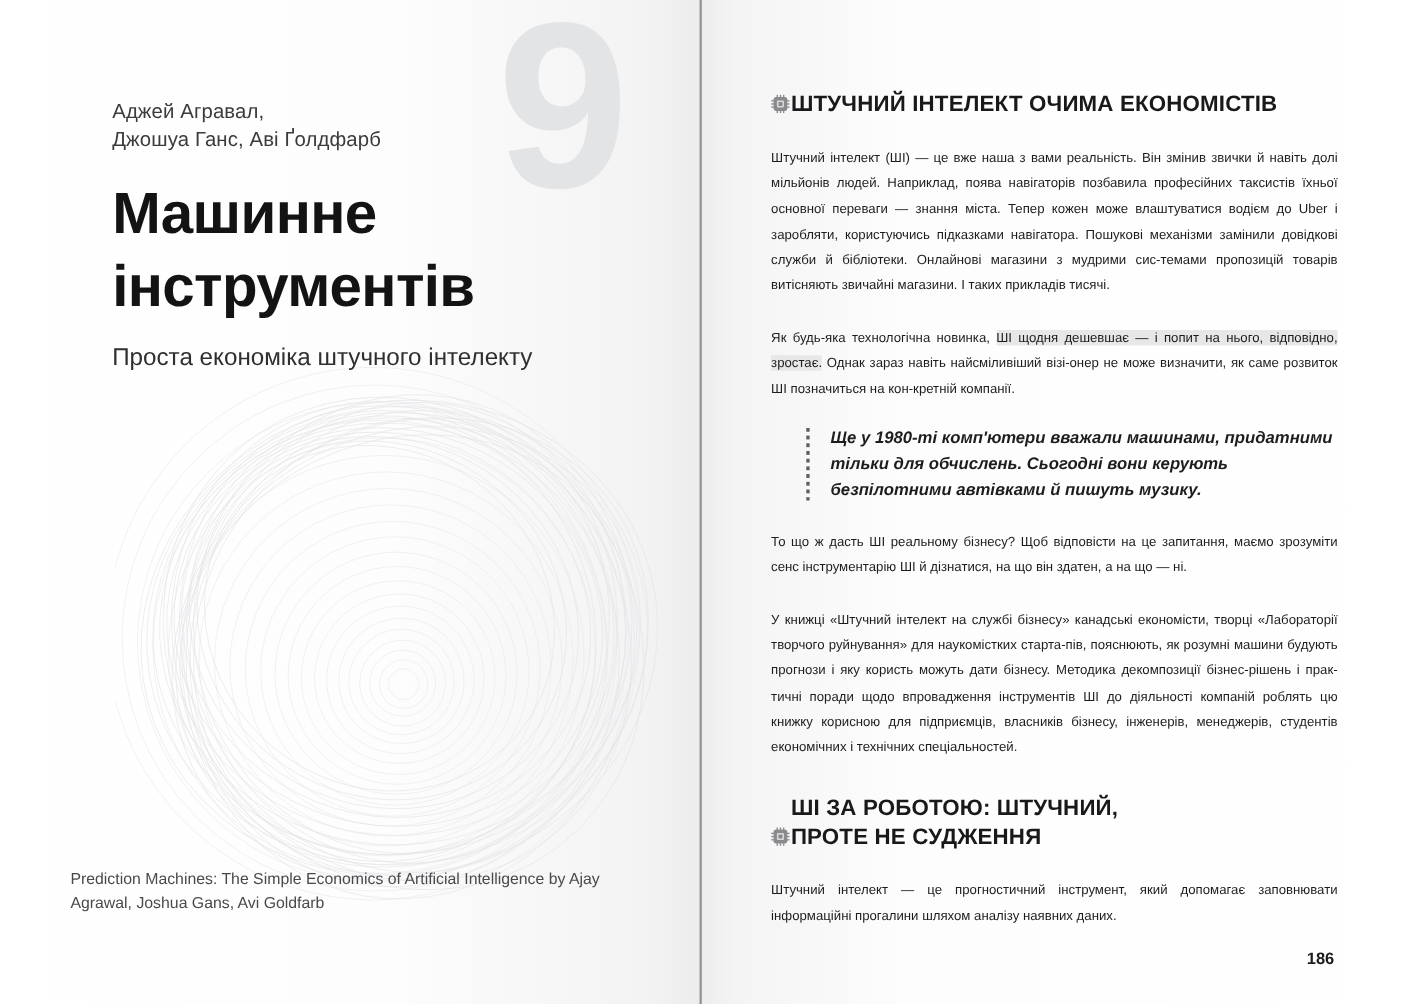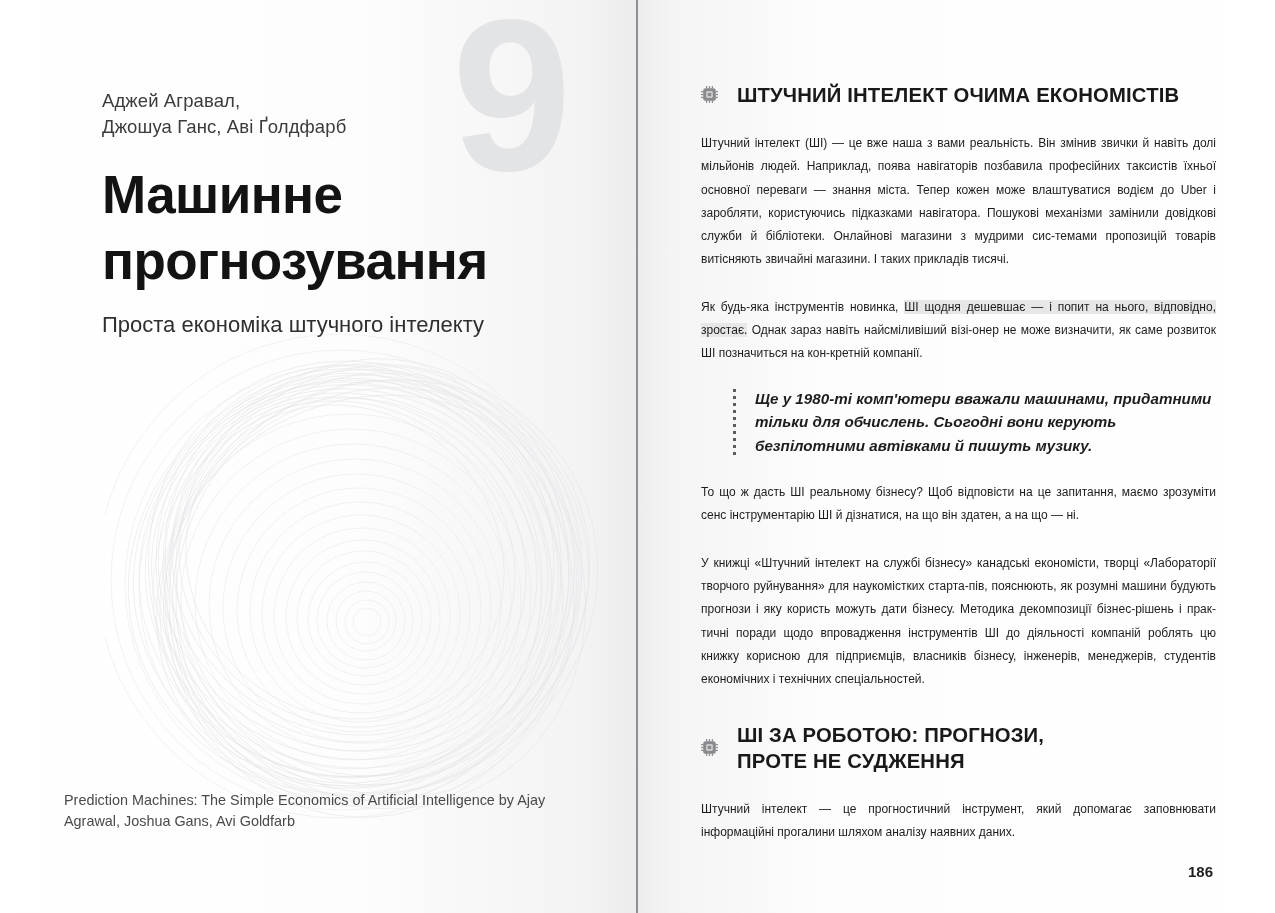--- a/index.html
+++ b/index.html
@@ -111,22 +111,22 @@
   
   .col {
     position: absolute;
     left: 701px; top: 82px;
     width: 515px;
     z-index: 3;
   }
 
   .section-head {
     display: flex;
-    align-items: center;
-    gap: 19px;
+    align-items: flex-end;
+    gap: 1px;
     margin-bottom: 16px;
   }
   .section-head .chip-icon {
     flex: 0 0 auto;
     margin-top: 3px;
   }
   .section-head h2 {
     font-size: 20.3px;
     line-height: 26px;
     font-weight: 700;
@@ -239,21 +239,21 @@
         </g>
       </svg>
     </div>
 
     <div class="chapter-number">9</div>
 
     <div class="left-content">
       <div class="authors" style="white-space:pre-line">Аджей Агравал,
 Джошуа Ганс, Аві Ґолдфарб</div>
       <h1 class="book-title" style="white-space:pre-line">Машинне
-прогнозування</h1>
+інструментів</h1>
       <div class="book-subtitle">Проста економіка штучного інтелекту</div>
     </div>
 
     <div class="orig-caption">Prediction Machines: The Simple Economics of Artificial Intelligence by Ajay Agrawal, Joshua Gans, Avi Goldfarb</div>
   </div>
 
   <div class="gutter"></div>
 
   <div class="page-right"></div>
 
@@ -279,21 +279,21 @@
             <rect x="14.6" y="7.9" width="2.3" height="1.25"></rect>
             <rect x="14.6" y="10.8" width="2.3" height="1.25"></rect>
           </g>
         </svg>
       </span>
       <h2>ШТУЧНИЙ ІНТЕЛЕКТ ОЧИМА ЕКОНОМІСТІВ</h2>
     </div>
 
     <p class="body">Штучний інтелект (ШІ) — це вже наша з вами реальність. Він змінив звички й навіть долі мільйонів людей. Наприклад, поява навігаторів позбавила професійних таксистів їхньої основної переваги — знання міста. Тепер кожен може влаштуватися водієм до Uber і заробляти, користуючись підказками навігатора. Пошукові механізми замінили довідкові служби й бібліотеки. Онлайнові магазини з мудрими сис-темами пропозицій товарів витісняють звичайні магазини. І таких прикладів тисячі.</p>
 
-    <p class="body"><span>Як будь-яка інструментів новинка, </span><span class="hl">ШІ щодня дешевшає — і попит на нього, відповідно, зростає.</span><span> Однак зараз навіть найсміливіший візі-онер не може визначити, як саме розвиток ШІ позначиться на кон-кретній компанії.</span></p>
+    <p class="body"><span>Як будь-яка технологічна новинка, </span><span class="hl">ШІ щодня дешевшає — і попит на нього, відповідно, зростає.</span><span> Однак зараз навіть найсміливіший візі-онер не може визначити, як саме розвиток ШІ позначиться на кон-кретній компанії.</span></p>
 
     <blockquote class="pullquote">
       <span class="dots"></span>
       <span>Ще у 1980-ті комп'ютери вважали машинами, придатними тільки для обчислень. Сьогодні вони керують безпілотними автівками й пишуть музику.</span>
     </blockquote>
 
     <p class="body">То що ж дасть ШІ реальному бізнесу? Щоб відповісти на це запитання, маємо зрозуміти сенс інструментарію ШІ й дізнатися, на що він здатен, а на що — ні.</p>
 
     <p class="body">У книжці «Штучний інтелект на службі бізнесу» канадські економісти, творці «Лабораторії творчого руйнування» для наукомістких старта-пів, пояснюють, як розумні машини будують прогнози і яку користь можуть дати бізнесу. Методика декомпозиції бізнес-рішень і прак-тичні поради щодо впровадження інструментів ШІ до діяльності компаній роблять цю книжку корисною для підприємців, власників бізнесу, інженерів, менеджерів, студентів економічних і технічних спеціальностей.</p>
 
@@ -312,21 +312,21 @@
             <rect x="10.8" y="14.6" width="1.25" height="2.3"></rect>
             <rect x="0.1" y="5.0" width="2.3" height="1.25"></rect>
             <rect x="0.1" y="7.9" width="2.3" height="1.25"></rect>
             <rect x="0.1" y="10.8" width="2.3" height="1.25"></rect>
             <rect x="14.6" y="5.0" width="2.3" height="1.25"></rect>
             <rect x="14.6" y="7.9" width="2.3" height="1.25"></rect>
             <rect x="14.6" y="10.8" width="2.3" height="1.25"></rect>
           </g>
         </svg>
       </span>
-      <h2>ШІ ЗА РОБОТОЮ: ПРОГНОЗИ,
+      <h2>ШІ ЗА РОБОТОЮ: ШТУЧНИЙ,
 ПРОТЕ НЕ СУДЖЕННЯ</h2>
     </div>
 
     <p class="body">Штучний інтелект — це прогностичний інструмент, який допомагає заповнювати інформаційні прогалини шляхом аналізу наявних даних.</p>
   </div>
 
   <div class="folio">186</div>
 
 </div>
 

